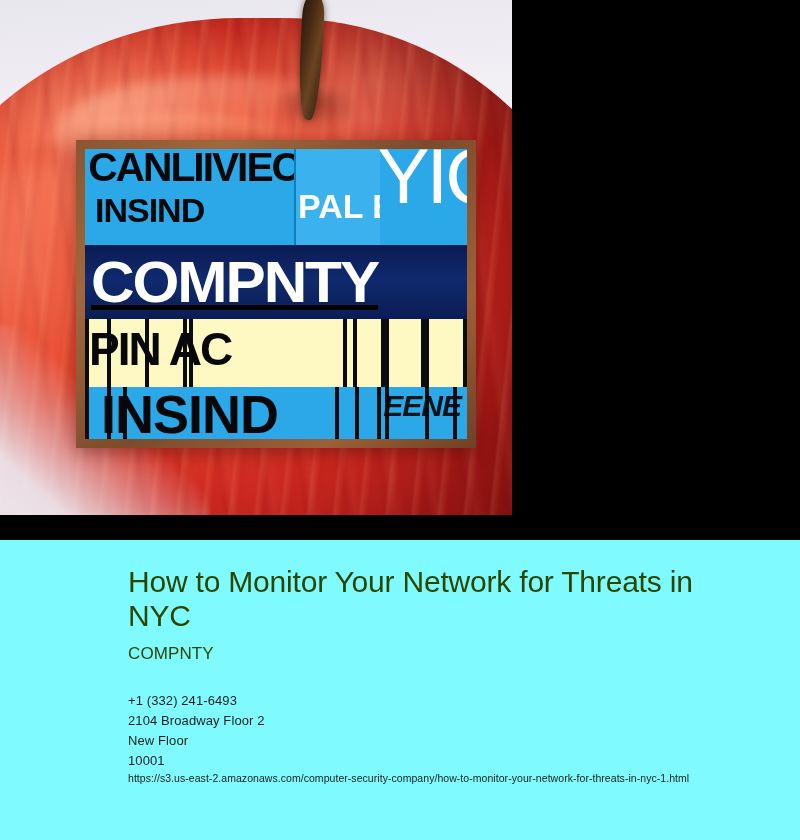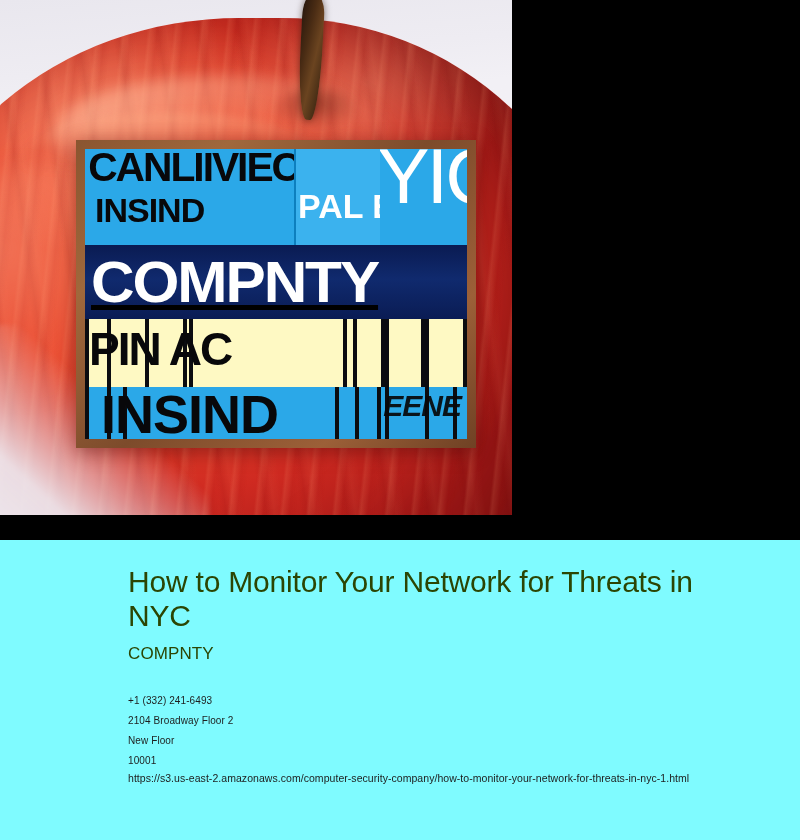--- a/index.html
+++ b/index.html
@@ -382,21 +382,21 @@
     font-weight: 400;
     color: #2b4503;
     letter-spacing: 0.1px;
   }
 
   .contact-block {
     margin-top: 27px;
   }
 
   .contact-line {
-    font-size: 10px;
+    font-size: 13px;
     line-height: 20px;
     color: #1d1d1d;
     letter-spacing: 0.1px;
   }
 
   .source-url {
     font-size: 10.5px;
     line-height: 14px;
     color: #1d1d1d;
     letter-spacing: 0.05px;

